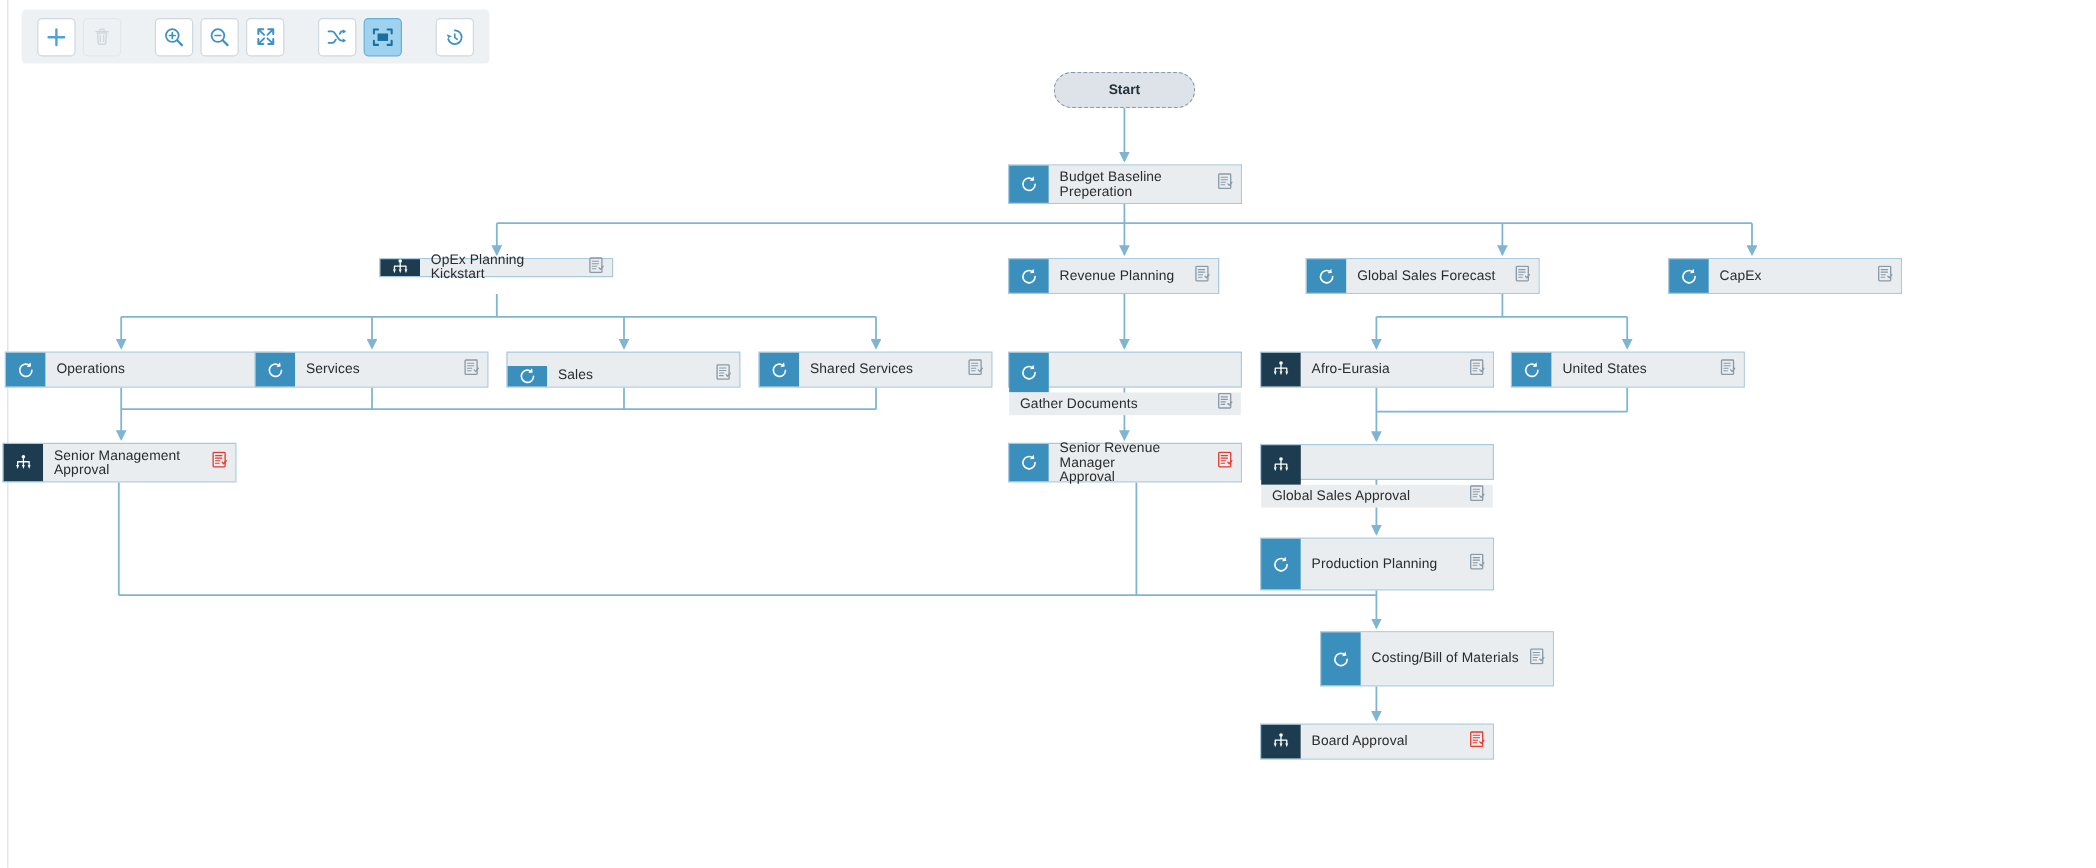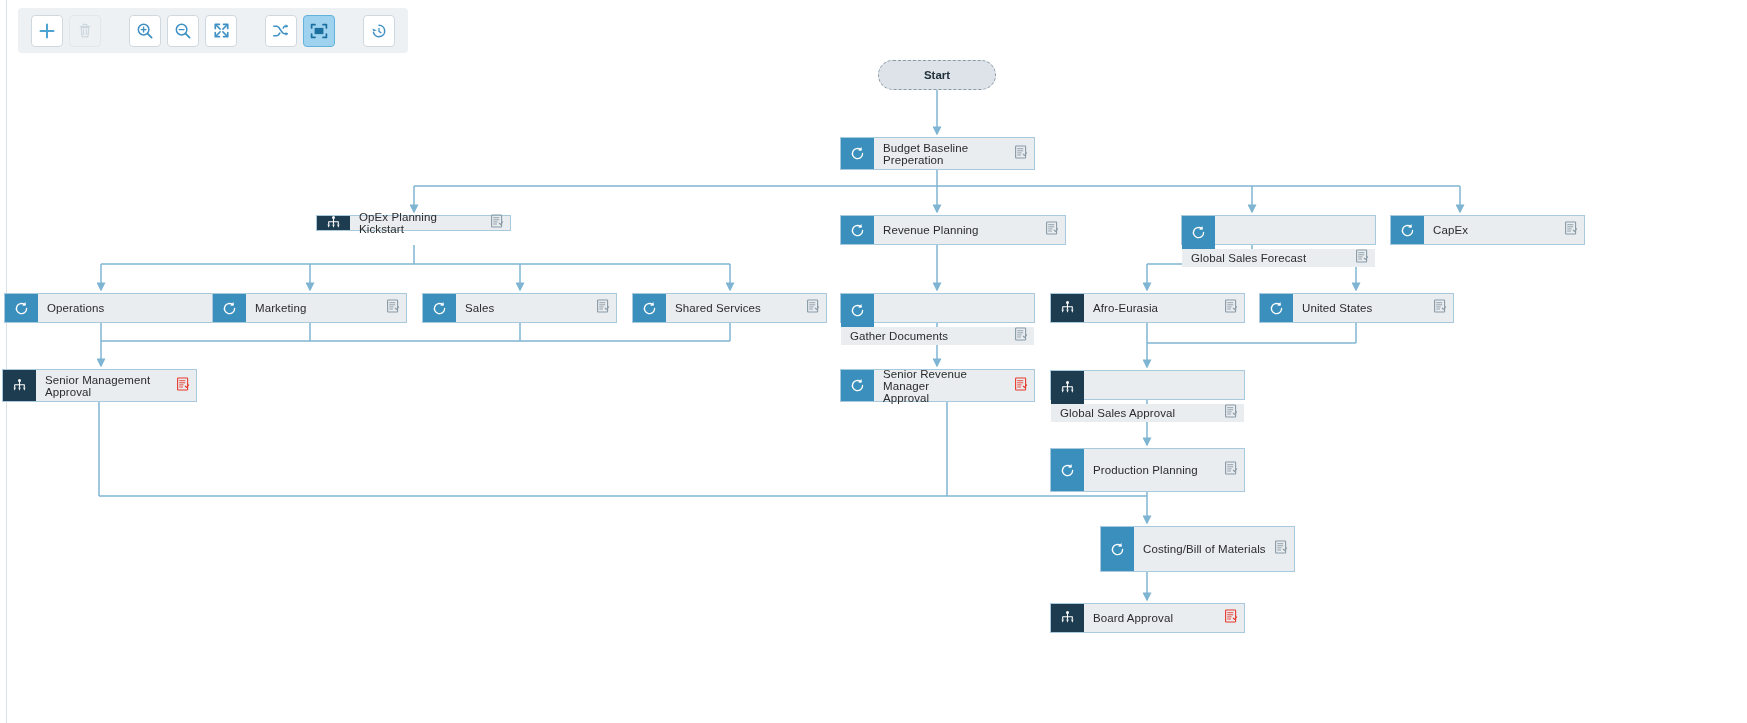--- a/index.html
+++ b/index.html
@@ -280,37 +280,37 @@
           </div>
     <div class="body">
       <span class="label">OpEx Planning Kickstart</span>
       <span class="docico"><svg width="14" height="14" viewBox="0 0 14 14">
                 <rect x="1.6" y="1" width="10" height="12" rx="0.6" stroke="#8a9aa6" stroke-width="1.1" fill="none"></rect>
                 <path d="M3.6 3.7h5.3M3.6 5.8h5.3M3.6 7.9h3.6M3.6 10h3" stroke="#8a9aa6" stroke-width="0.9" stroke-linecap="round"></path>
                 <path d="M9.2 9.2l1.2 1.3 2.2-2.6" stroke="#8a9aa6" stroke-width="1.1" fill="none" stroke-linecap="round" stroke-linejoin="round"></path>
               </svg></span>
     </div>
   </div>
-        <div class="node t-task" id="n-revenue-planning" style="left: 840px; top: 215px; width: 226px; height: 30px;">
+        <div class="node t-task" id="n-revenue-planning" style="left: 840px; top: 215px; width: 176px; height: 30px;">
     <div class="ibox">
             <svg width="17" height="17" viewBox="0 0 17 17">
               <path d="M13.6 8.5a5.1 5.1 0 1 1-1.9-3.9" stroke="#ffffff" stroke-width="1.35" fill="none" stroke-linecap="round"></path>
               <path d="M12.4 1.9l.5 3.6-3.6.3z" fill="#ffffff"></path>
             </svg>
           </div>
     <div class="body">
       <span class="label">Revenue Planning</span>
       <span class="docico"><svg width="14" height="14" viewBox="0 0 14 14">
                 <rect x="1.6" y="1" width="10" height="12" rx="0.6" stroke="#8a9aa6" stroke-width="1.1" fill="none"></rect>
                 <path d="M3.6 3.7h5.3M3.6 5.8h5.3M3.6 7.9h3.6M3.6 10h3" stroke="#8a9aa6" stroke-width="0.9" stroke-linecap="round"></path>
                 <path d="M9.2 9.2l1.2 1.3 2.2-2.6" stroke="#8a9aa6" stroke-width="1.1" fill="none" stroke-linecap="round" stroke-linejoin="round"></path>
               </svg></span>
     </div>
   </div>
-        <div class="node t-task" id="n-global-sales-forecast" style="left: 1181px; top: 215px; width: 195px; height: 30px; flex-direction: column;">
+        <div class="node t-task" id="n-global-sales-forecast" style="left: 1088px; top: 215px; width: 195px; height: 30px;">
     <div class="ibox">
             <svg width="17" height="17" viewBox="0 0 17 17">
               <path d="M13.6 8.5a5.1 5.1 0 1 1-1.9-3.9" stroke="#ffffff" stroke-width="1.35" fill="none" stroke-linecap="round"></path>
               <path d="M12.4 1.9l.5 3.6-3.6.3z" fill="#ffffff"></path>
             </svg>
           </div>
     <div class="body">
       <span class="label">Global Sales Forecast</span>
       <span class="docico"><svg width="14" height="14" viewBox="0 0 14 14">
                 <rect x="1.6" y="1" width="10" height="12" rx="0.6" stroke="#8a9aa6" stroke-width="1.1" fill="none"></rect>
@@ -352,29 +352,29 @@
     </div>
   </div>
         <div class="node t-task" id="n-marketing" style="left: 212px; top: 293px; width: 195px; height: 30px;">
     <div class="ibox">
             <svg width="17" height="17" viewBox="0 0 17 17">
               <path d="M13.6 8.5a5.1 5.1 0 1 1-1.9-3.9" stroke="#ffffff" stroke-width="1.35" fill="none" stroke-linecap="round"></path>
               <path d="M12.4 1.9l.5 3.6-3.6.3z" fill="#ffffff"></path>
             </svg>
           </div>
     <div class="body">
-      <span class="label">Marketing</span>
-      <span class="docico"><svg width="14" height="14" viewBox="0 0 14 14">
-                <rect x="1.6" y="1" width="10" height="12" rx="0.6" stroke="#8a9aa6" stroke-width="1.1" fill="none"></rect>
-                <path d="M3.6 3.7h5.3M3.6 5.8h5.3M3.6 7.9h3.6M3.6 10h3" stroke="#8a9aa6" stroke-width="0.9" stroke-linecap="round"></path>
-                <path d="M9.2 9.2l1.2 1.3 2.2-2.6" stroke="#8a9aa6" stroke-width="1.1" fill="none" stroke-linecap="round" stroke-linejoin="round"></path>
-              </svg></span>
-    </div>
-  </div>
-        <div class="node t-task" id="n-sales" style="left: 422px; top: 293px; width: 195px; height: 30px;">
+      <span class="label">Services</span>
+      <span class="docico"><svg width="14" height="14" viewBox="0 0 14 14">
+                <rect x="1.6" y="1" width="10" height="12" rx="0.6" stroke="#8a9aa6" stroke-width="1.1" fill="none"></rect>
+                <path d="M3.6 3.7h5.3M3.6 5.8h5.3M3.6 7.9h3.6M3.6 10h3" stroke="#8a9aa6" stroke-width="0.9" stroke-linecap="round"></path>
+                <path d="M9.2 9.2l1.2 1.3 2.2-2.6" stroke="#8a9aa6" stroke-width="1.1" fill="none" stroke-linecap="round" stroke-linejoin="round"></path>
+              </svg></span>
+    </div>
+  </div>
+        <div class="node t-task" id="n-sales" style="left: 422px; top: 293px; width: 195px; height: 30px; align-items: flex-end;">
     <div class="ibox">
             <svg width="17" height="17" viewBox="0 0 17 17">
               <path d="M13.6 8.5a5.1 5.1 0 1 1-1.9-3.9" stroke="#ffffff" stroke-width="1.35" fill="none" stroke-linecap="round"></path>
               <path d="M12.4 1.9l.5 3.6-3.6.3z" fill="#ffffff"></path>
             </svg>
           </div>
     <div class="body">
       <span class="label">Sales</span>
       <span class="docico"><svg width="14" height="14" viewBox="0 0 14 14">
                 <rect x="1.6" y="1" width="10" height="12" rx="0.6" stroke="#8a9aa6" stroke-width="1.1" fill="none"></rect>

